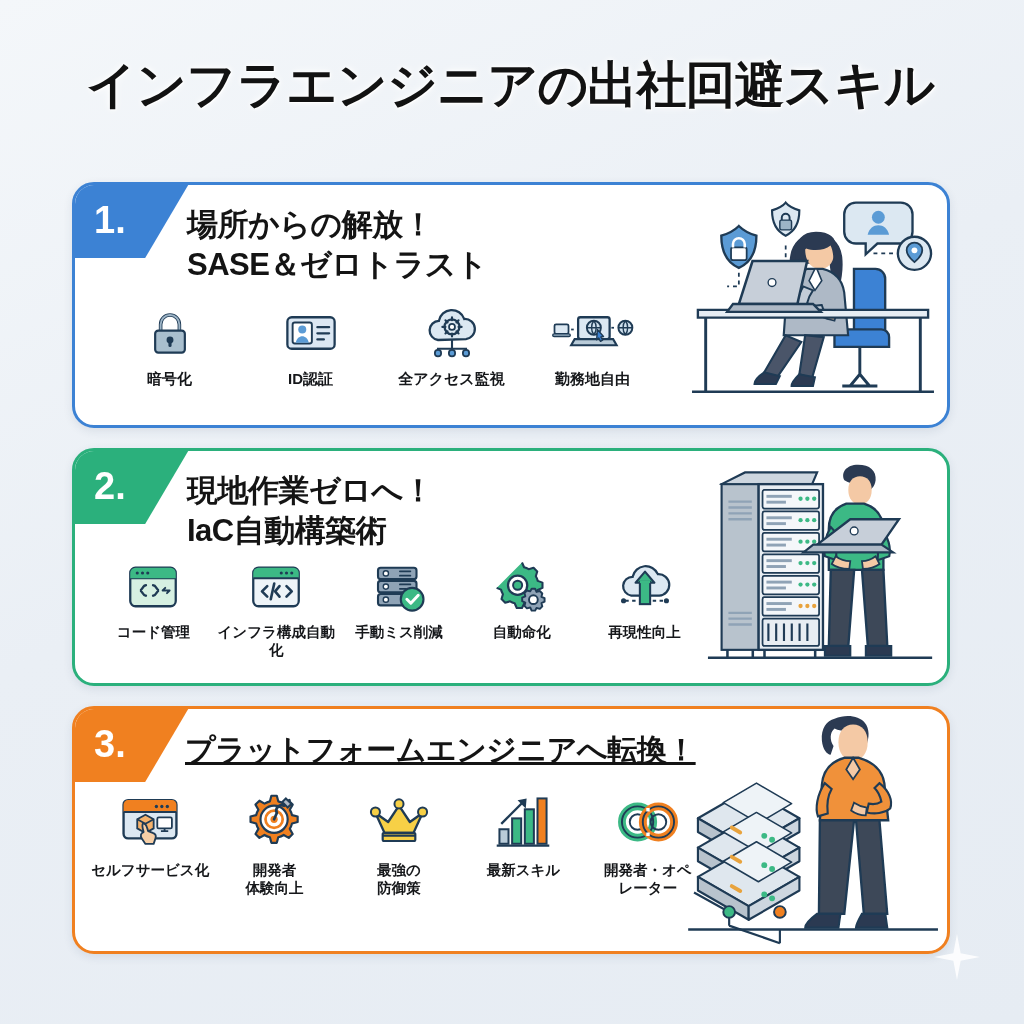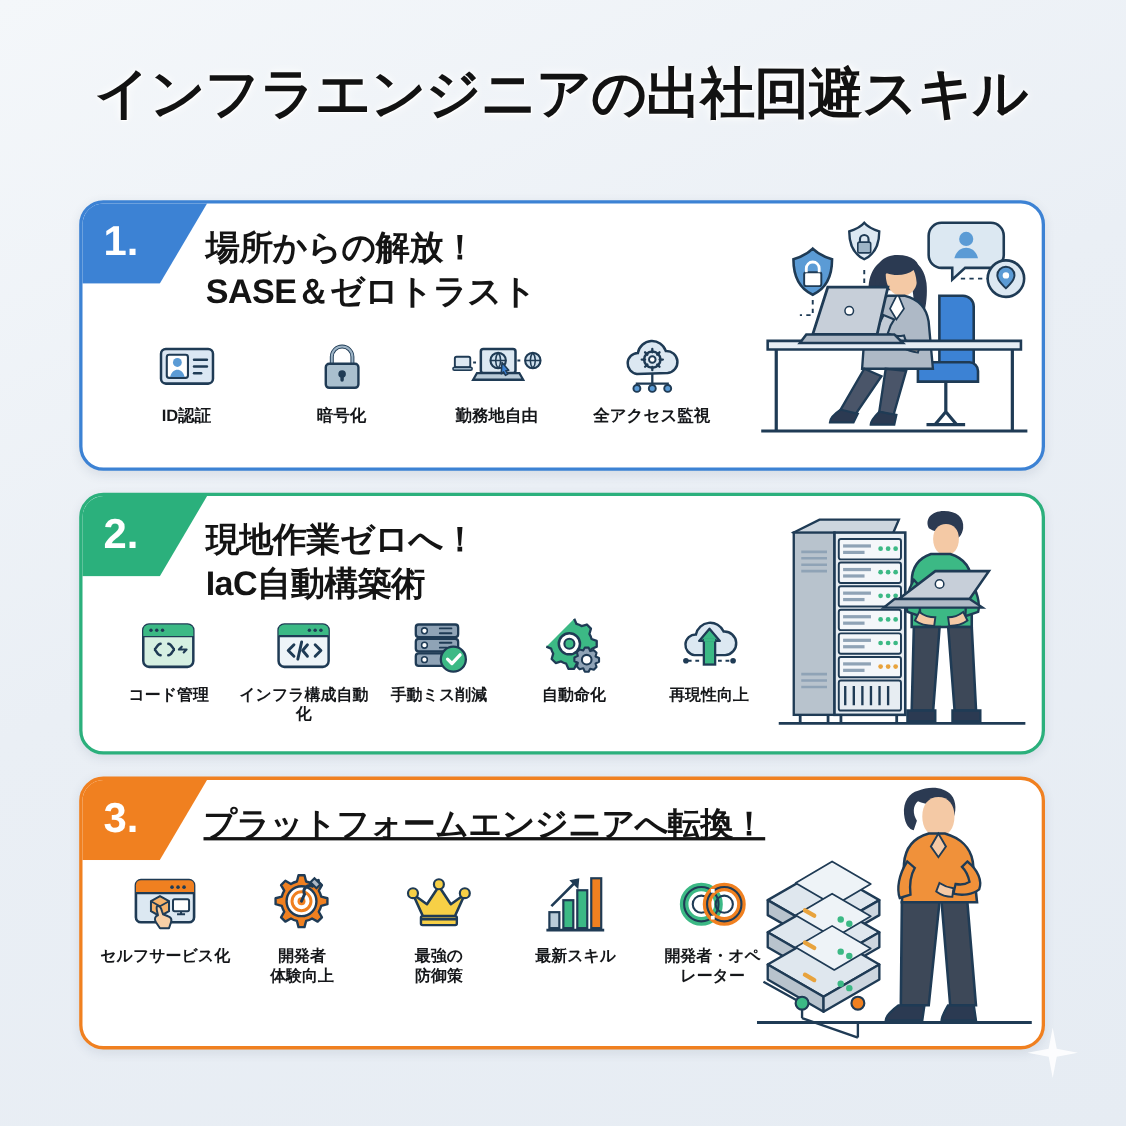--- a/index.html
+++ b/index.html
@@ -148,83 +148,83 @@
 
   <div class="heading">
     <div>場所からの解放！</div>
     <div>SASE＆ゼロトラスト</div>
   </div>
 
   <div class="icon-row">
 
     <div class="icon-cell">
       <div class="icon-art">
+        <svg viewBox="0 0 64 64" width="50" height="56">
+          <path d="M20 30V21a12 12 0 0 1 24 0v9" fill="none" stroke="#1f3b55" stroke-width="4.6"></path>
+          <path d="M20 30V21a12 12 0 0 1 24 0v9" fill="none" stroke="#9db4c6" stroke-width="2.4"></path>
+          <rect x="13" y="29" width="38" height="28" rx="4" fill="#a9bfce" stroke="#1f3b55" stroke-width="2.8"></rect>
+          <circle cx="32" cy="41" r="4.4" fill="#1f3b55"></circle>
+          <rect x="30" y="42" width="4" height="8" rx="2" fill="#1f3b55"></rect>
+        </svg>
+      </div>
+      <div class="icon-label">暗号化</div>
+    </div>
+
+    <div class="icon-cell">
+      <div class="icon-art">
         <svg viewBox="0 0 64 64" width="56" height="56">
           <rect x="5" y="14" width="54" height="36" rx="5" fill="#dbe7f3" stroke="#1f3b55" stroke-width="2.6"></rect>
           <rect x="11" y="20" width="22" height="24" rx="2.5" fill="#ffffff" stroke="#1f3b55" stroke-width="2.2"></rect>
           <circle cx="22" cy="28" r="4.6" fill="#5b9bd5"></circle>
           <path d="M14.5 43c1.2-5 4.2-7.4 7.5-7.4s6.3 2.4 7.5 7.4z" fill="#5b9bd5"></path>
           <rect x="38" y="24" width="16" height="2.6" rx="1.3" fill="#1f3b55"></rect>
           <rect x="38" y="31" width="16" height="2.6" rx="1.3" fill="#1f3b55"></rect>
           <rect x="38" y="38" width="10" height="2.6" rx="1.3" fill="#1f3b55"></rect>
         </svg>
       </div>
       <div class="icon-label">ID認証</div>
     </div>
 
     <div class="icon-cell">
       <div class="icon-art">
-        <svg viewBox="0 0 64 64" width="50" height="56">
-          <path d="M20 30V21a12 12 0 0 1 24 0v9" fill="none" stroke="#1f3b55" stroke-width="4.6"></path>
-          <path d="M20 30V21a12 12 0 0 1 24 0v9" fill="none" stroke="#9db4c6" stroke-width="2.4"></path>
-          <rect x="13" y="29" width="38" height="28" rx="4" fill="#a9bfce" stroke="#1f3b55" stroke-width="2.8"></rect>
-          <circle cx="32" cy="41" r="4.4" fill="#1f3b55"></circle>
-          <rect x="30" y="42" width="4" height="8" rx="2" fill="#1f3b55"></rect>
-        </svg>
-      </div>
-      <div class="icon-label">暗号化</div>
+        <svg viewBox="0 0 72 64" width="66" height="56">
+          <path d="M20 40a11 11 0 0 1 1-21.9A15 15 0 0 1 50 16a11.5 11.5 0 0 1 2 22.9z" fill="#dce8f2" stroke="#1f3b55" stroke-width="2.6"></path>
+          <circle cx="36" cy="25" r="8.5" fill="#dce8f2" stroke="#1f3b55" stroke-width="2.6"></circle>
+          <circle cx="36" cy="25" r="3.4" fill="#ffffff" stroke="#1f3b55" stroke-width="2"></circle>
+          <g stroke="#1f3b55" stroke-width="2.4" stroke-linecap="round">
+            <path d="M36 14v3.5M36 32.5V36M25 25h3.5M43.5 25H47M28.5 17.5l2.4 2.4M41.1 30.1l2.4 2.4M43.5 17.5l-2.4 2.4M30.9 30.1l-2.4 2.4"></path>
+          </g>
+          <g stroke="#1f3b55" stroke-width="2.4" fill="none">
+            <path d="M36 40v7M20 54v-4h32v4M36 47v3"></path>
+          </g>
+          <circle cx="20" cy="55" r="3.6" fill="#5b9bd5" stroke="#1f3b55" stroke-width="2"></circle>
+          <circle cx="36" cy="55" r="3.6" fill="#5b9bd5" stroke="#1f3b55" stroke-width="2"></circle>
+          <circle cx="52" cy="55" r="3.6" fill="#5b9bd5" stroke="#1f3b55" stroke-width="2"></circle>
+        </svg>
+      </div>
+      <div class="icon-label">全アクセス監視</div>
     </div>
 
     <div class="icon-cell">
       <div class="icon-art">
         <svg viewBox="0 0 96 64" width="86" height="56">
           <rect x="4" y="22" width="16" height="11" rx="1.8" fill="#dce8f2" stroke="#1f3b55" stroke-width="2"></rect>
           <rect x="2" y="33" width="20" height="3" rx="1.5" fill="#9db4c6" stroke="#1f3b55" stroke-width="1.6"></rect>
           <path d="M23 28h6" stroke="#1f3b55" stroke-width="2" stroke-dasharray="3 3"></path>
           <rect x="31" y="14" width="36" height="25" rx="2.6" fill="#dce8f2" stroke="#1f3b55" stroke-width="2.6"></rect>
           <path d="M27 39h44l4 7H23z" fill="#b9cbd8" stroke="#1f3b55" stroke-width="2.4"></path>
           <circle cx="49" cy="26" r="8" fill="#cfe0ee" stroke="#1f3b55" stroke-width="2.2"></circle>
           <path d="M41 26h16M49 18c3.5 4 3.5 12 0 16M49 18c-3.5 4-3.5 12 0 16" fill="none" stroke="#1f3b55" stroke-width="1.6"></path>
           <path d="M53 28l7 8-3 .6 2 3.6-2.4 1.3-2-3.7-2.4 2z" fill="#3c82d4" stroke="#1f3b55" stroke-width="1.6" stroke-linejoin="round"></path>
           <path d="M69 26h6" stroke="#1f3b55" stroke-width="2" stroke-dasharray="3 3"></path>
           <circle cx="85" cy="26" r="8" fill="#cfe0ee" stroke="#1f3b55" stroke-width="2.2"></circle>
           <path d="M77 26h16M85 18c3.5 4 3.5 12 0 16M85 18c-3.5 4-3.5 12 0 16" fill="none" stroke="#1f3b55" stroke-width="1.6"></path>
         </svg>
       </div>
       <div class="icon-label">勤務地自由</div>
-    </div>
-
-    <div class="icon-cell">
-      <div class="icon-art">
-        <svg viewBox="0 0 72 64" width="66" height="56">
-          <path d="M20 40a11 11 0 0 1 1-21.9A15 15 0 0 1 50 16a11.5 11.5 0 0 1 2 22.9z" fill="#dce8f2" stroke="#1f3b55" stroke-width="2.6"></path>
-          <circle cx="36" cy="25" r="8.5" fill="#dce8f2" stroke="#1f3b55" stroke-width="2.6"></circle>
-          <circle cx="36" cy="25" r="3.4" fill="#ffffff" stroke="#1f3b55" stroke-width="2"></circle>
-          <g stroke="#1f3b55" stroke-width="2.4" stroke-linecap="round">
-            <path d="M36 14v3.5M36 32.5V36M25 25h3.5M43.5 25H47M28.5 17.5l2.4 2.4M41.1 30.1l2.4 2.4M43.5 17.5l-2.4 2.4M30.9 30.1l-2.4 2.4"></path>
-          </g>
-          <g stroke="#1f3b55" stroke-width="2.4" fill="none">
-            <path d="M36 40v7M20 54v-4h32v4M36 47v3"></path>
-          </g>
-          <circle cx="20" cy="55" r="3.6" fill="#5b9bd5" stroke="#1f3b55" stroke-width="2"></circle>
-          <circle cx="36" cy="55" r="3.6" fill="#5b9bd5" stroke="#1f3b55" stroke-width="2"></circle>
-          <circle cx="52" cy="55" r="3.6" fill="#5b9bd5" stroke="#1f3b55" stroke-width="2"></circle>
-        </svg>
-      </div>
-      <div class="icon-label">全アクセス監視</div>
     </div>
   </div>
 
   <div class="illo">
     <svg viewBox="0 0 268 246">
 
       <path d="M40 52c10-3 15-7 18-10 3 3 8 7 18 10 0 18-7 28-18 33-11-5-18-15-18-33z" fill="#5b9bd5" stroke="#1f3b55" stroke-width="2.4"></path>
       <rect x="50" y="64" width="16" height="13" rx="2" fill="#ffffff" stroke="#1f3b55" stroke-width="1.8"></rect>
       <path d="M52 64v-3.5a6 6 0 0 1 12 0V64" fill="none" stroke="#ffffff" stroke-width="2.6"></path>
       <path d="M92 26c8-2.5 12-5.5 14-8 2 2.5 6 5.5 14 8 0 14-5.5 22-14 26-8.5-4-14-12-14-26z" fill="#dce8f2" stroke="#1f3b55" stroke-width="2.2"></path>

